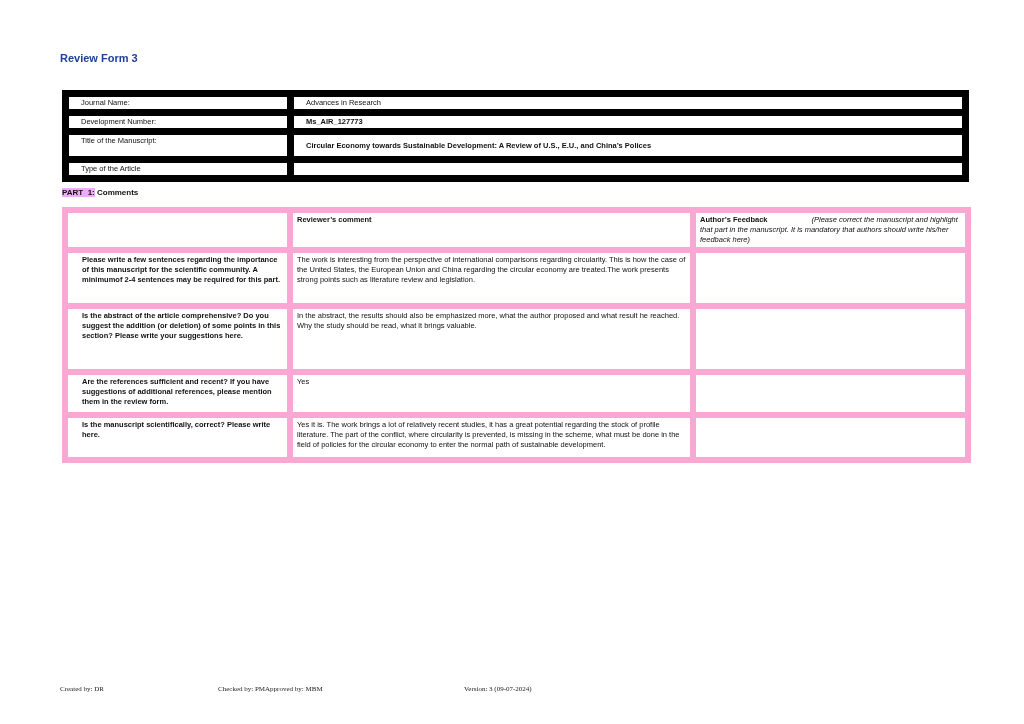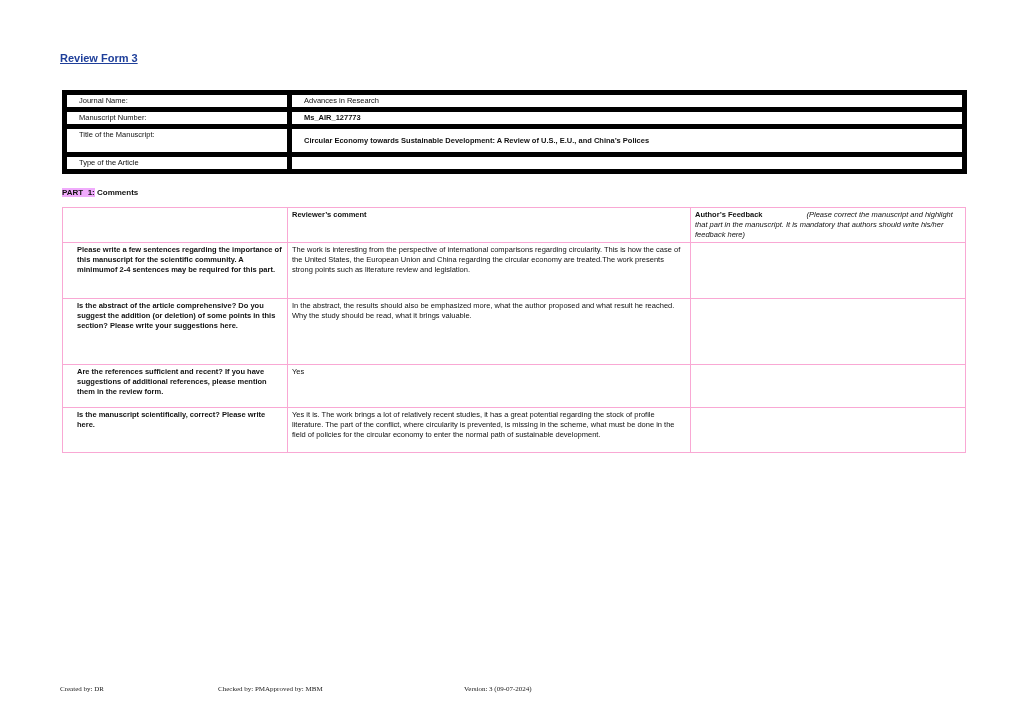--- a/index.html
+++ b/index.html
@@ -7,32 +7,31 @@
     width: 1024px; height: 724px;
     background: #ffffff;
     position: relative;
     font-family: "Liberation Sans", sans-serif;
     color: #111;
     overflow: hidden;
   }
   .page-title {
     position: absolute; left: 60px; top: 52px;
     font-size: 11px; font-weight: bold;
-    text-decoration: underline;
     color: #1f3f9a;
   }
   
   table { border-collapse: collapse; table-layout: fixed; }
   td { vertical-align: top; overflow: hidden; }
   .info-table {
     position: absolute; left: 62px; top: 90px;
     width: 900px;
     font-size: 7.5px; line-height: 10px;
   }
-  .info-table td { border: 5px solid #000000; padding: 1px 12px; }
+  .info-table td { border: 7px solid #000000; padding: 1px 12px; }
   .info-table col.c1 { width: 225px; }
   .info-table col.c2 { width: 675px; }
   .info-table tr.info-row-0 { height: 13px; }
   .info-table tr.info-row-1 { height: 13px; }
   .info-table tr.info-row-2 { height: 28px; }
   .info-table tr.info-row-3 { height: 14px; }
   .info-table tr.info-row-1 .info-value,
   .info-table tr.info-row-2 .info-value { font-weight: bold; }
   .info-table tr.info-row-2 .info-value { vertical-align: middle; }
   
@@ -40,21 +39,21 @@
     position: absolute; left: 62px; top: 188px;
     font-size: 8px; font-weight: bold;
   }
   .part-badge { background: #f0abfc; white-space: pre; }
   
   .comments-table {
     position: absolute; left: 62px; top: 207px;
     width: 903px;
     font-size: 7.5px; line-height: 10px;
   }
-  .comments-table td { border: 1px solid #f9a8d4; padding: 2px 4px; }
+  .comments-table td { border: 6px solid #f9a8d4; padding: 2px 4px; }
   .comments-table col.c1 { width: 225px; }
   .comments-table col.c2 { width: 403px; }
   .comments-table col.c3 { width: 275px; }
   .comments-table tr.header-row { height: 31px; }
   .comments-table tr.crow-0 { height: 56px; }
   .comments-table tr.crow-1 { height: 54px; }
   .comments-table tr.crow-2 { height: 66px; }
   .comments-table tr.crow-3 { height: 45px; }
   .comments-table tr.crow-4 { height: 43px; }
   .comments-table .q-cell {
@@ -85,21 +84,21 @@
   <colgroup>
       <col class="c1">
       <col class="c2">
     </colgroup>
   <tbody>
       <tr class="info-row-0">
         <td class="info-label">Journal Name:</td>
         <td class="info-value">Advances in Research</td>
       </tr>
       <tr class="info-row-1">
-        <td class="info-label">Manuscript Number:</td>
+        <td class="info-label">Development Number:</td>
         <td class="info-value">Ms_AIR_127773</td>
       </tr>
       <tr class="info-row-2">
         <td class="info-label">Title of the Manuscript:</td>
         <td class="info-value">Circular Economy towards Sustainable Development: A Review of U.S., E.U., and China’s Polices</td>
       </tr>
       <tr class="info-row-3">
         <td class="info-label">Type of the Article</td>
         <td class="info-value"></td>
       </tr>

